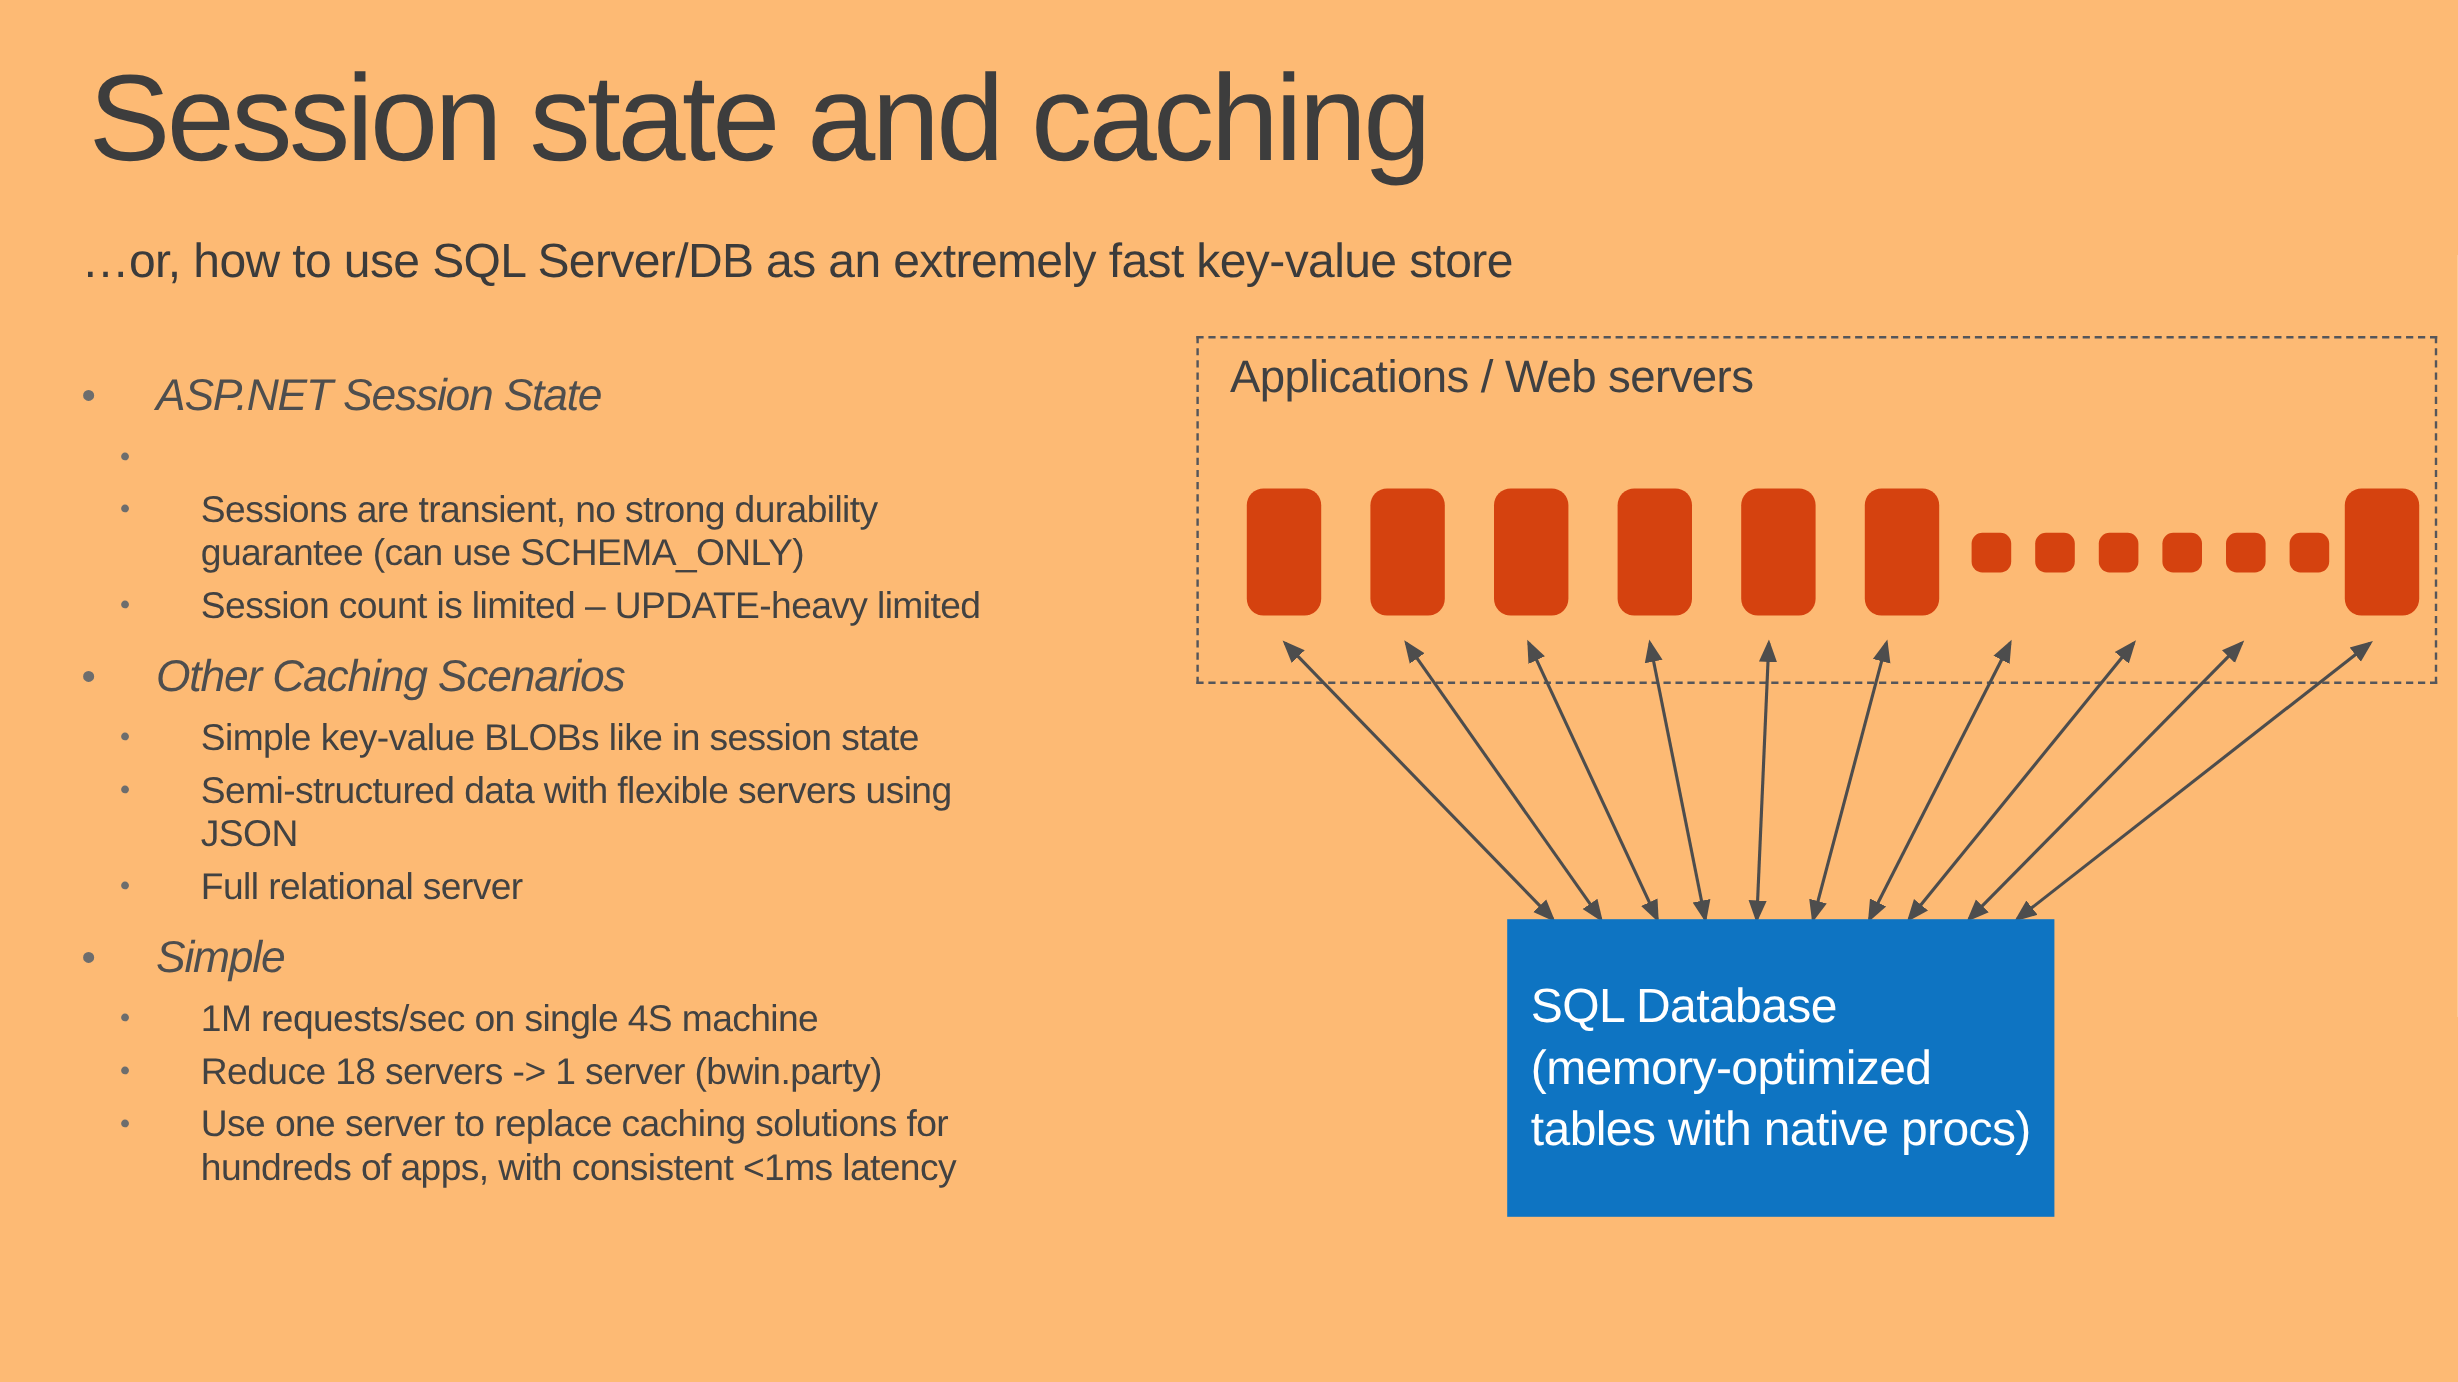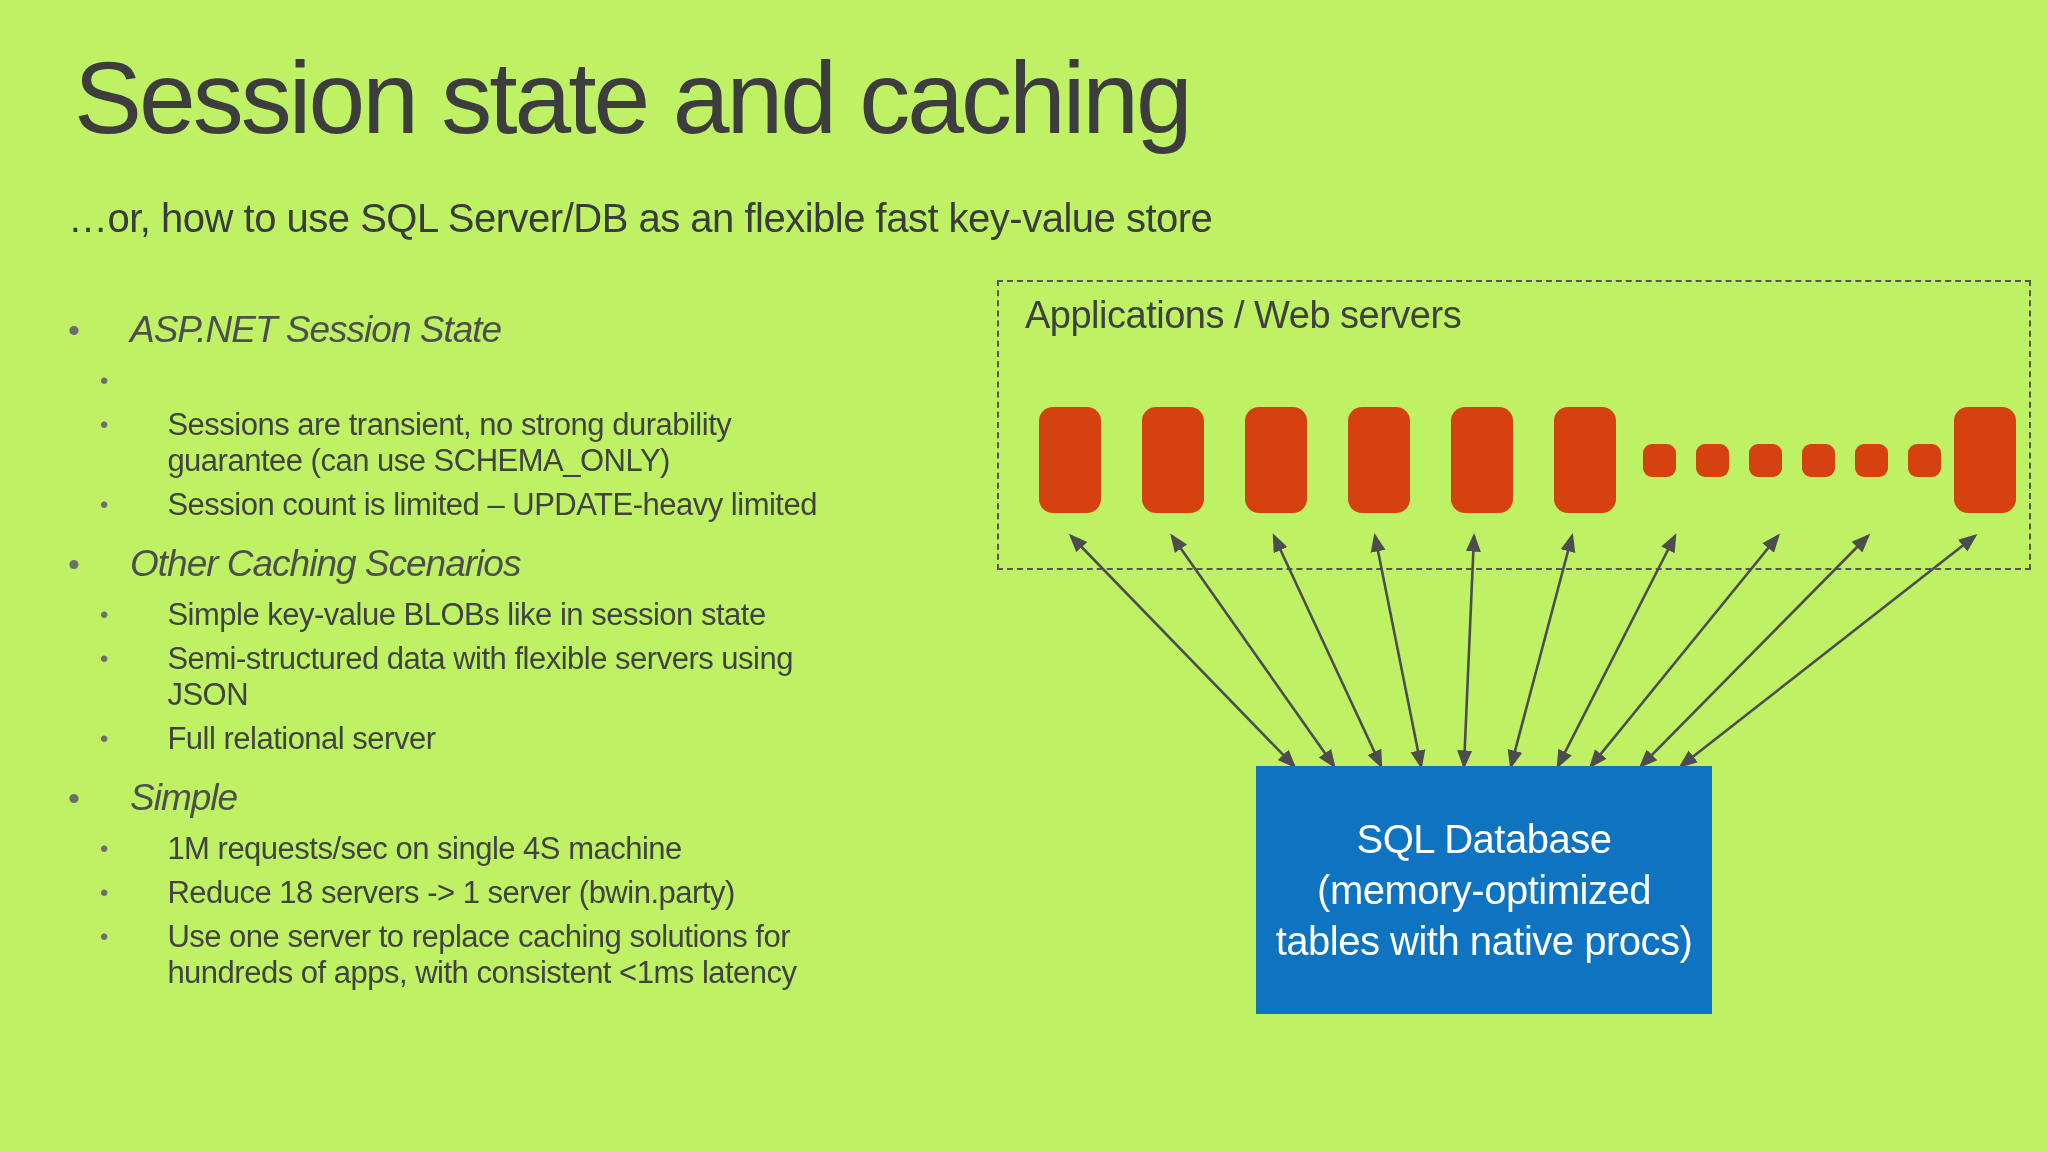--- a/index.html
+++ b/index.html
@@ -45,34 +45,34 @@
   .lg { width:62px; height:106px; border-radius:14px; margin-right:41px; }
   .lg-last { margin-right:27px; }
   .sm { width:33px; height:33px; border-radius:9px; margin-right:20px; }
   .sm-last { margin-right:13px; }
   .lg-end { margin-right:0; }
   .arrows {
     position:absolute; left:1000px; top:520px; width:1048px; height:270px;
   }
   .db-box {
     position:absolute; left:1256px; top:766px; width:456px; height:248px;
-    display:flex; align-items:center; justify-content:center; text-align:center;
+    display:flex; align-items:center; justify-content:center; text-align:left;
   }
   .db-text {
     font-size:40px; line-height:51px; color:#FFFFFF;
     letter-spacing:-0.5px; white-space:pre-line;
   }
 </style>
 </head>
 <body>
 
-<div class="slide" style="background: #bef264;">
+<div class="slide" style="background: #fdba74;">
 
   <div class="title">Session state and caching</div>
-  <div class="subtitle">…or, how to use SQL Server/DB as an flexible fast key-value store</div>
+  <div class="subtitle">…or, how to use SQL Server/DB as an extremely fast key-value store</div>
 
   <div class="bullets">
       <div class="l1">
         <div class="dot">•</div>
         <div class="txt">ASP.NET Session State</div>
       </div>
       <div class="l2">
         <div class="dot">•</div>
       </div>
       <div class="l2">

